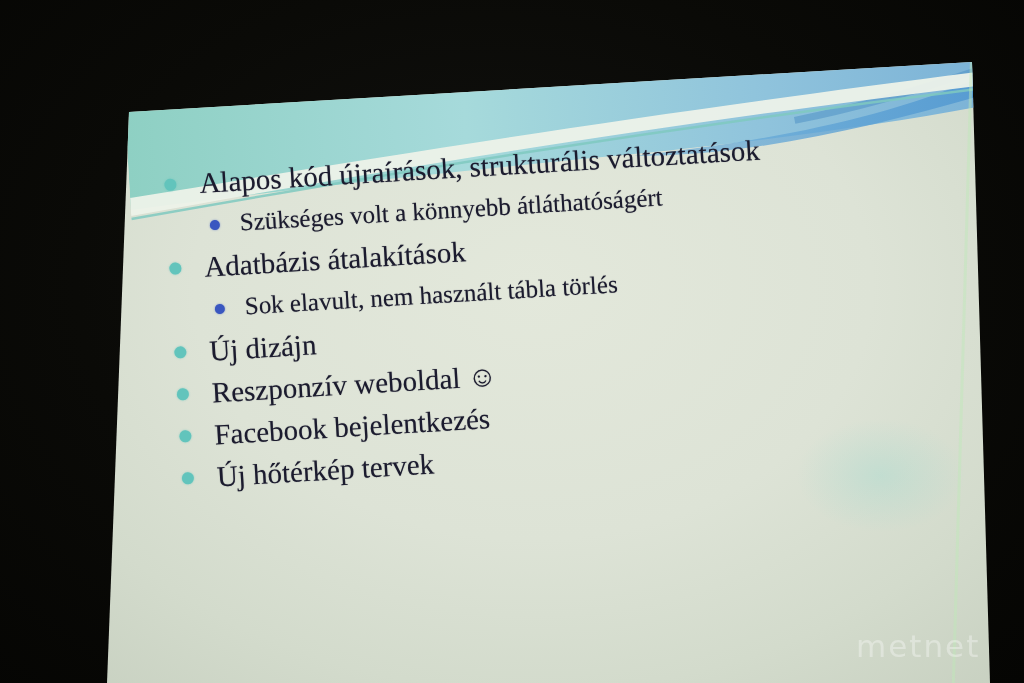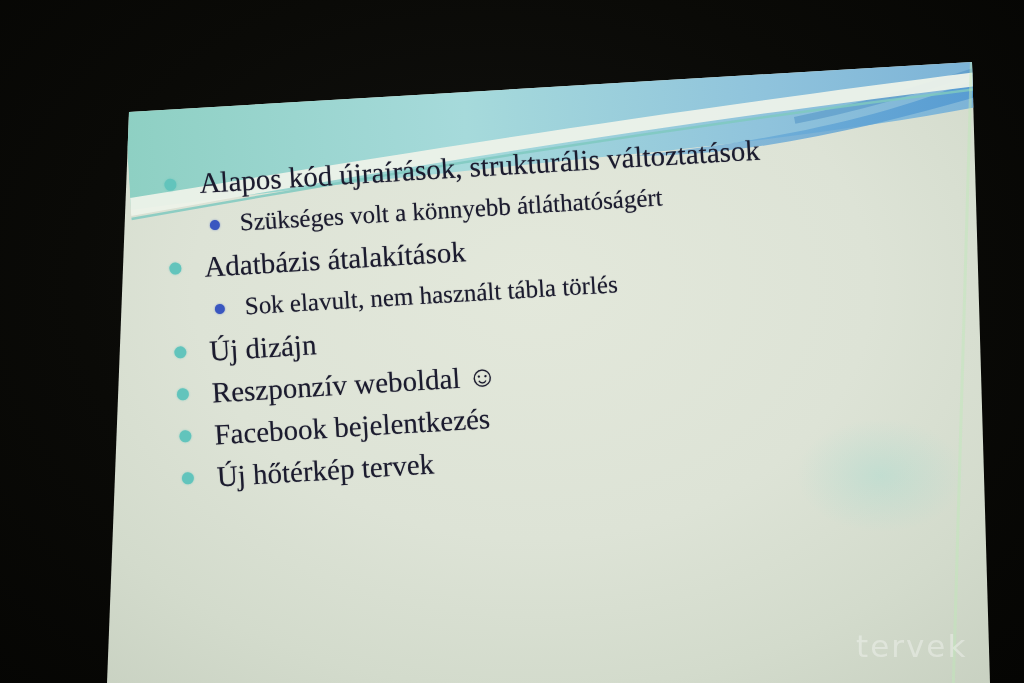--- a/index.html
+++ b/index.html
@@ -115,14 +115,14 @@
           <span class="dot"></span>
           <span>Új hőtérkép tervek</span>
         </li>
       </ul>
     </div>
 
     <div class="smudge"></div>
     <div class="edge-glow"></div>
   </div>
 
-  <div class="watermark">tervek</div>
+  <div class="watermark">metnet</div>
 </div>
 
 </body></html>

